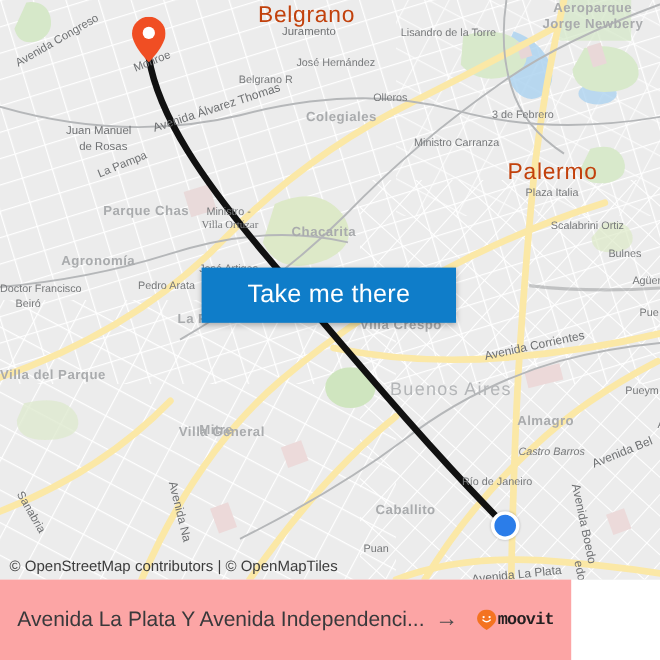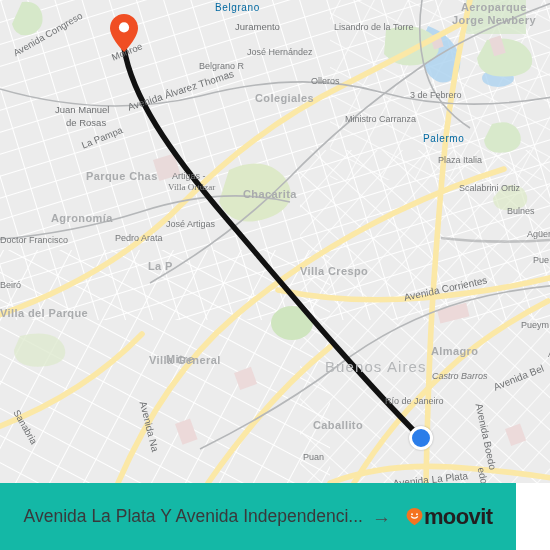--- a/index.html
+++ b/index.html
@@ -18,24 +18,24 @@
   }
   #map-svg{position:absolute;left:0;top:0;width:550px;height:483px;}
 
   
   .lbl{
     position:absolute;white-space:nowrap;
     color:#8a8c8e;
     pointer-events:none;
   }
   .lbl.street{color:#6f7173;font-size:9.5px;}
-  .lbl.place{color:#0369a1;font-size:10px;letter-spacing:.6px;}
+  .lbl.place{color:#c2410c;font-size:19px;letter-spacing:.6px;}
   .lbl.place-sm{color:#a9abad;font-size:11px;letter-spacing:.4px;font-weight:bold;}
   .lbl.station{color:#77797b;font-size:9px;}
-  .lbl.city{color:#b4b6b8;font-size:15px;letter-spacing:1.1px;margin-top:42px;}
+  .lbl.city{color:#b4b6b8;font-size:15px;letter-spacing:1.1px;}
   .lbl.avenue{color:#6f7173;font-size:10px;font-weight:400;}
 
   
   #origin-pin{
     position:absolute;left:110px;top:14px;width:28px;height:38px;
   }
   #dest-dot{
     position:absolute;left:409px;top:426px;width:24px;height:24px;
     border-radius:50%;
     background:#2b7de9;
@@ -61,37 +61,37 @@
 
   
   #attribution{
     position:absolute;left:8px;top:465px;
     font-size:12.5px;color:#3c3c3c;
     white-space:nowrap;
   }
 
   
   #footer{
-    position:absolute;left:0;top:483px;width:516px;height:67px;
-    background:#14b8a6;
+    position:absolute;left:0;top:483px;width:476px;height:67px;
+    background:#fca5a5;
     display:flex;align-items:center;justify-content:center;
     gap:9px;
     border-top:0;
   }
   #footer .place-name{
     font-size:17.5px;color:#39393b;white-space:nowrap;
   }
   #footer .arrow{
     font-size:19px;color:#4a4a4c;line-height:1;
   }
   #brand{
     display:flex;align-items:center;gap:1px;margin-left:6px;
   }
   #brand-wordmark{
-    font-size:22px;font-weight:bold;color:#231f20;letter-spacing:-.6px;
+    font-size:14px;font-weight:bold;color:#231f20;letter-spacing:-.6px;font-family:Liberation Mono, monospace;
   }
   #brand-pin{width:17px;height:17px;display:block;}
 </style>
 </head>
 <body>
 
 <div id="app">
 
   <div id="map">
 
@@ -179,31 +179,31 @@
         <div class="lbl station" style="left: 410px; top: 90px;">3 de Febrero</div>
         <div class="lbl place-sm" style="left: 255px; top: 92px;">Colegiales</div>
         <div class="lbl station" style="left: 345px; top: 114px;">Ministro Carranza</div>
         <div class="lbl street" style="left: 55px; top: 104px;">Juan Manuel</div>
         <div class="lbl street" style="left: 66px; top: 117px;">de Rosas</div>
         <div class="lbl avenue" style="left: 128px; top: 102px; transform: rotate(-18deg); transform-origin: left center;">Avenida Álvarez Thomas</div>
         <div class="lbl place" style="left: 423px; top: 133px;">Palermo</div>
         <div class="lbl street" style="left: 82px; top: 140px; transform: rotate(-22deg); transform-origin: left center;">La Pampa</div>
         <div class="lbl station" style="left: 438px; top: 155px;">Plaza Italia</div>
         <div class="lbl place-sm" style="left: 86px; top: 170px;">Parque Chas</div>
-        <div class="lbl station" style="left: 172px; top: 171px;">Artigas -</div>
+        <div class="lbl station" style="left: 172px; top: 171px;">Ministro -</div>
         <div class="lbl station" style="left: 168px; top: 182px; font-family: Liberation Serif, serif;">Villa Ortúzar</div>
         <div class="lbl station" style="left: 459px; top: 183px;">Scalabrini Ortiz</div>
         <div class="lbl place-sm" style="left: 243px; top: 188px;">Chacarita</div>
         <div class="lbl station" style="left: 507px; top: 206px;">Bulnes</div>
         <div class="lbl place-sm" style="left: 51px; top: 212px;">Agronomía</div>
         <div class="lbl station" style="left: 166px; top: 219px;">José Artigas</div>
         <div class="lbl station" style="left: 115px; top: 233px;">Pedro Arata</div>
         <div class="lbl station" style="left: 527px; top: 229px;">Agüero</div>
         <div class="lbl station" style="left: 0px; top: 235px;">Doctor Francisco</div>
-        <div class="lbl station" style="left: 0; top: 248px; margin-top: 32px;">Beiró</div>
+        <div class="lbl station" style="left: 13px; top: 248px;">Beiró</div>
         <div class="lbl place-sm" style="left: 148px; top: 260px;">La P</div>
         <div class="lbl station" style="left: 533px; top: 255px;">Pue</div>
         <div class="lbl place-sm" style="left: 300px; top: 265px;">Villa Crespo</div>
         <div class="lbl avenue" style="left: 404px; top: 292px; transform: rotate(-12deg); transform-origin: left center;">Avenida Corrientes</div>
         <div class="lbl place-sm" style="left: 0px; top: 307px;">Villa del Parque</div>
         <div class="lbl city" style="left: 325px; top: 316px;">Buenos Aires</div>
         <div class="lbl station" style="left: 521px; top: 320px; text-align: right;">Pueym</div>
         <div class="lbl place-sm" style="left: 149px; top: 354px; text-align: center;">Villa General</div>
         <div class="lbl place-sm" style="left: 431px; top: 345px;">Almagro</div>
         <div class="lbl station" style="left: 548px; top: 349px;">Ave</div>
@@ -222,21 +222,23 @@
 
     <div id="origin-pin">
       <svg viewBox="0 0 28 38" width="28" height="38">
         <path d="M14 0 C6.3 0 0 6.3 0 14 C0 24 14 38 14 38 C14 38 28 24 28 14 C28 6.3 21.7 0 14 0 Z" fill="#F04E23"></path>
         <circle cx="14" cy="13.4" r="5.1" fill="#ffffff"></circle>
       </svg>
     </div>
 
     <div id="dest-dot"></div>
 
-
+    <button id="cta">Take me there</button>
+
+    <div id="attribution">© OpenStreetMap contributors | © OpenMapTiles</div>
   </div>
 
   <div id="footer">
     <span class="place-name">Avenida La Plata Y Avenida Independenci...</span>
     <span class="arrow">→</span>
 
     <span id="brand">
       <svg id="brand-pin" viewBox="0 0 28 30">
         <path d="M14 0 C6.3 0 0 6 0 13.5 C0 22 14 30 14 30 C14 30 28 22 28 13.5 C28 6 21.7 0 14 0 Z" fill="#F47321"></path>
         <circle cx="9.6" cy="11" r="1.7" fill="#ffffff"></circle>

